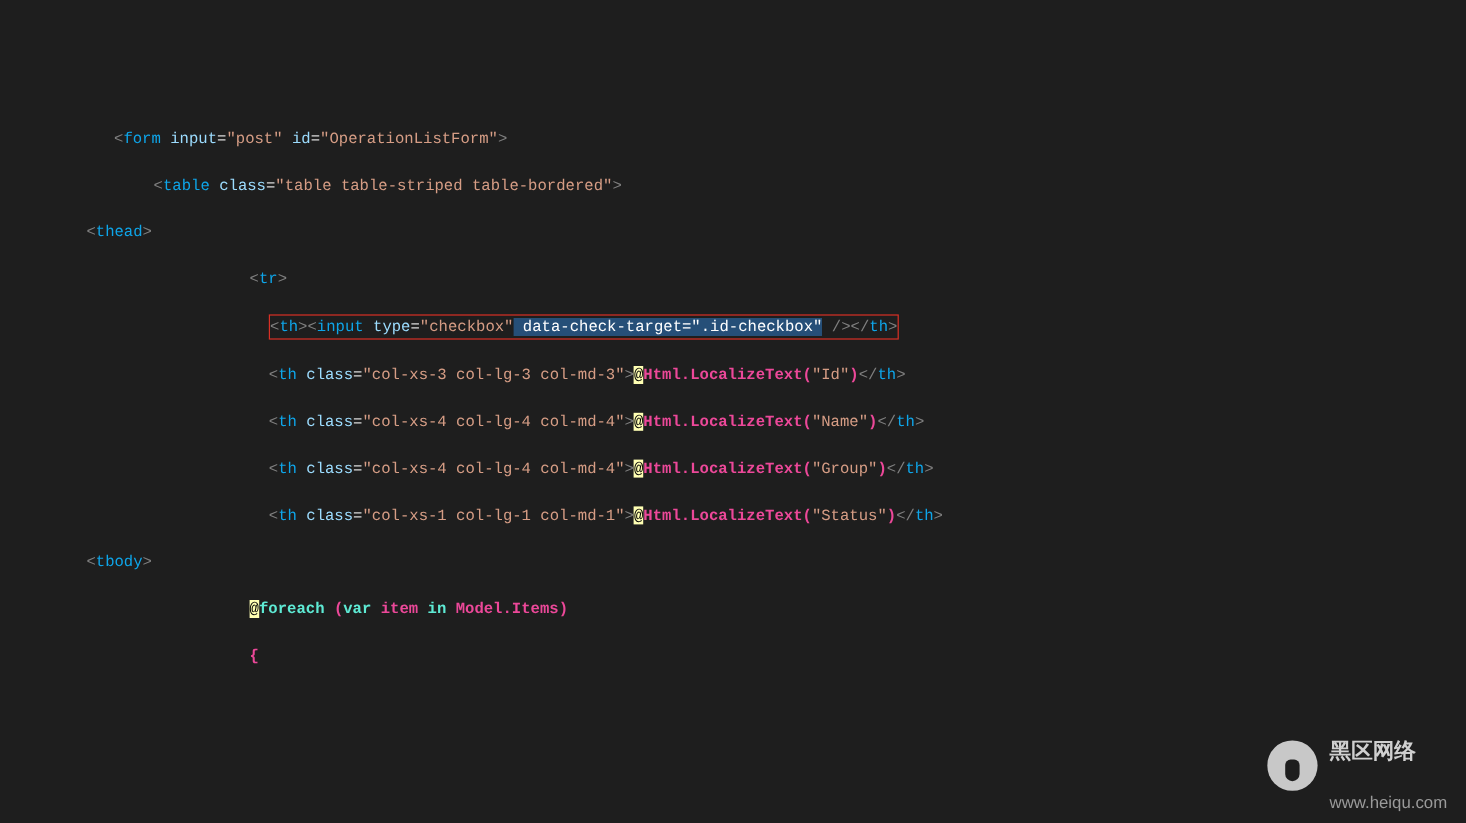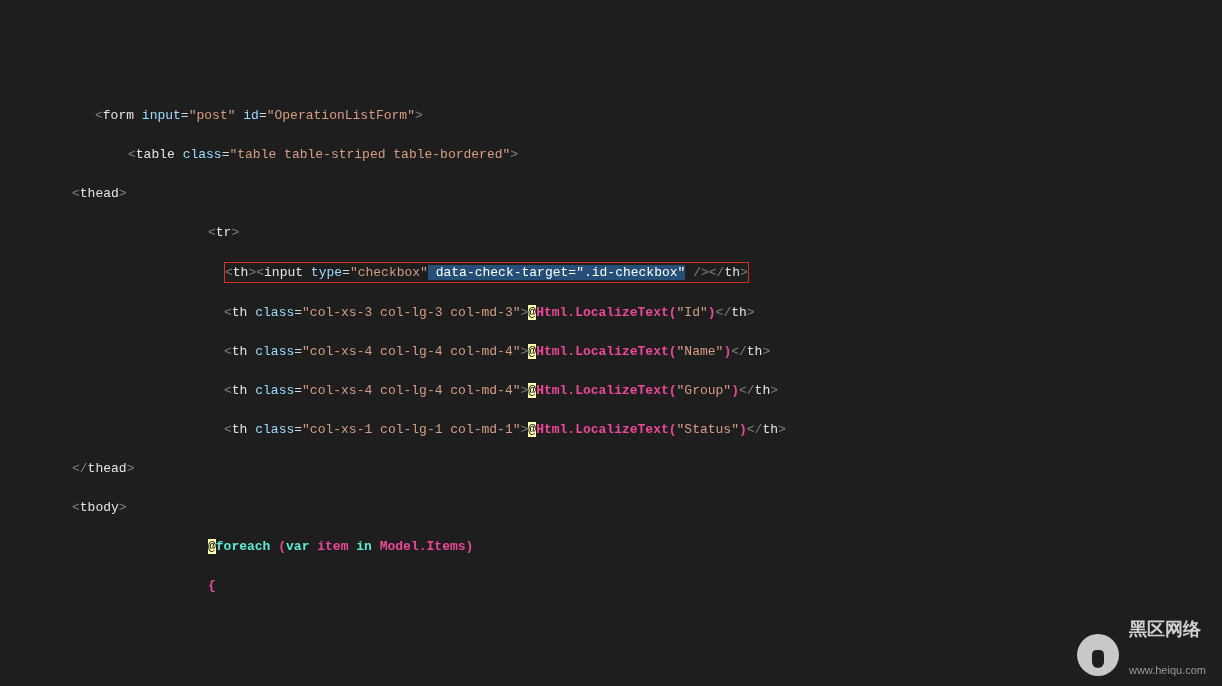--- a/index.html
+++ b/index.html
@@ -13,36 +13,36 @@
     white-space: pre;
     overflow: hidden;
   }
   .line { display: block; padding-left: 95px; }
   .ind1 { padding-left: 128px; }
   .ind2 { padding-left: 72px; }
   .ind3 { padding-left: 192px; margin-left: 16px; }
   .ind4 { padding-left: 224px; }
 
   .p  { color: #808080; }              
-  .tag{ color: #e5e5e5; text-align: center; }              
+  .tag{ color: #0ea5e9; text-align: center; }              
   .attr{ color: #9cdcfe; }             
   .eq { color: #d4d4d4; }
   .str{ color: #d69d85; }              
   .kw { color: #5eead4; font-weight: bold; }              
   .id { color: #ec4899; font-weight: bold; }              
   .at { background: #ffffb3; color: #000; }  
   .hl { background: #264f78; color: #fff; }  
   .redbox { border: 1px solid #d93025; display:inline-block; padding:0 0px; }
 
   .watermark {
     position: fixed;
     right: 16px;
     bottom: 10px;
     display: flex;
-    align-items: flex-end;
+    align-items: flex-start;
     gap: 10px;
     color: #bfbfbf;
     font-family: sans-serif;
     pointer-events: none;
   }
   .watermark .logo {
     width: 42px; height: 42px;
     background: #c8c8c8;
     border-radius: 50%;
     position: relative;
@@ -50,38 +50,37 @@
   .watermark .logo::after{
     content:"";
     position:absolute;
     left:15px; top:16px;
     width:12px; height:18px;
     background:#1e1e1e;
     border-radius:6px 6px 8px 8px;
   }
   .watermark .text { display:flex; flex-direction:column; line-height:1.1; }
   .watermark .text .big { font-size:18px; font-weight:bold; color:#d0d0d0; }
-  .watermark .text .small { font-size:11px; color:#9a9a9a;margin-top:24px; }
+  .watermark .text .small { font-size:14px; color:#9a9a9a;margin-top:24px; }
 </style>
 </head>
 <body>
 
 
 
 <div class="code">
 <span class="line"><span class="p">&lt;</span><span class="tag">form</span> <span class="attr">input</span><span class="eq">=</span><span class="str">"post"</span> <span class="attr">id</span><span class="eq">=</span><span class="str">"OperationListForm"</span><span class="p">&gt;</span></span>
 <span class="line ind1"><span class="p">&lt;</span><span class="tag">table</span> <span class="attr">class</span><span class="eq">=</span><span class="str">"table table-striped table-bordered"</span><span class="p">&gt;</span></span>
 <span class="line ind2"><span class="p">&lt;</span><span class="tag">thead</span><span class="p">&gt;</span></span>
 <span class="line ind3"><span class="p">&lt;</span><span class="tag">tr</span><span class="p">&gt;</span></span>
 <span class="line ind4"><span class="redbox"><span class="p">&lt;</span><span class="tag">th</span><span class="p">&gt;&lt;</span><span class="tag">input</span> <span class="attr">type</span><span class="eq">=</span><span class="str">"checkbox"</span><span class="hl"> data-check-target=".id-checkbox"</span> <span class="p">/&gt;&lt;/</span><span class="tag">th</span><span class="p">&gt;</span></span></span>
 <span class="line ind4"><span class="p">&lt;</span><span class="tag">th</span> <span class="attr">class</span><span class="eq">=</span><span class="str">"col-xs-3 col-lg-3 col-md-3"</span><span class="p">&gt;</span><span class="at">@</span><span class="id">Html.LocalizeText</span><span class="id">(</span><span class="str">"Id"</span><span class="id">)</span><span class="p">&lt;/</span><span class="tag">th</span><span class="p">&gt;</span></span>
 <span class="line ind4"><span class="p">&lt;</span><span class="tag">th</span> <span class="attr">class</span><span class="eq">=</span><span class="str">"col-xs-4 col-lg-4 col-md-4"</span><span class="p">&gt;</span><span class="at">@</span><span class="id">Html.LocalizeText</span><span class="id">(</span><span class="str">"Name"</span><span class="id">)</span><span class="p">&lt;/</span><span class="tag">th</span><span class="p">&gt;</span></span>
 <span class="line ind4"><span class="p">&lt;</span><span class="tag">th</span> <span class="attr">class</span><span class="eq">=</span><span class="str">"col-xs-4 col-lg-4 col-md-4"</span><span class="p">&gt;</span><span class="at">@</span><span class="id">Html.LocalizeText</span><span class="id">(</span><span class="str">"Group"</span><span class="id">)</span><span class="p">&lt;/</span><span class="tag">th</span><span class="p">&gt;</span></span>
 <span class="line ind4"><span class="p">&lt;</span><span class="tag">th</span> <span class="attr">class</span><span class="eq">=</span><span class="str">"col-xs-1 col-lg-1 col-md-1"</span><span class="p">&gt;</span><span class="at">@</span><span class="id">Html.LocalizeText</span><span class="id">(</span><span class="str">"Status"</span><span class="id">)</span><span class="p">&lt;/</span><span class="tag">th</span><span class="p">&gt;</span></span>
-<span class="line ind2"><span class="p">&lt;/</span><span class="tag">thead</span><span class="p">&gt;</span></span>
 <span class="line ind2"><span class="p">&lt;</span><span class="tag">tbody</span><span class="p">&gt;</span></span>
 <span class="line ind3"><span class="at">@</span><span class="kw">foreach</span> <span class="id">(</span><span class="kw">var</span> <span class="id">item</span> <span class="kw">in</span> <span class="id">Model.Items</span><span class="id">)</span></span>
 <span class="line ind3"><span class="id">{</span></span>
 
 
 
 
 
 
 

